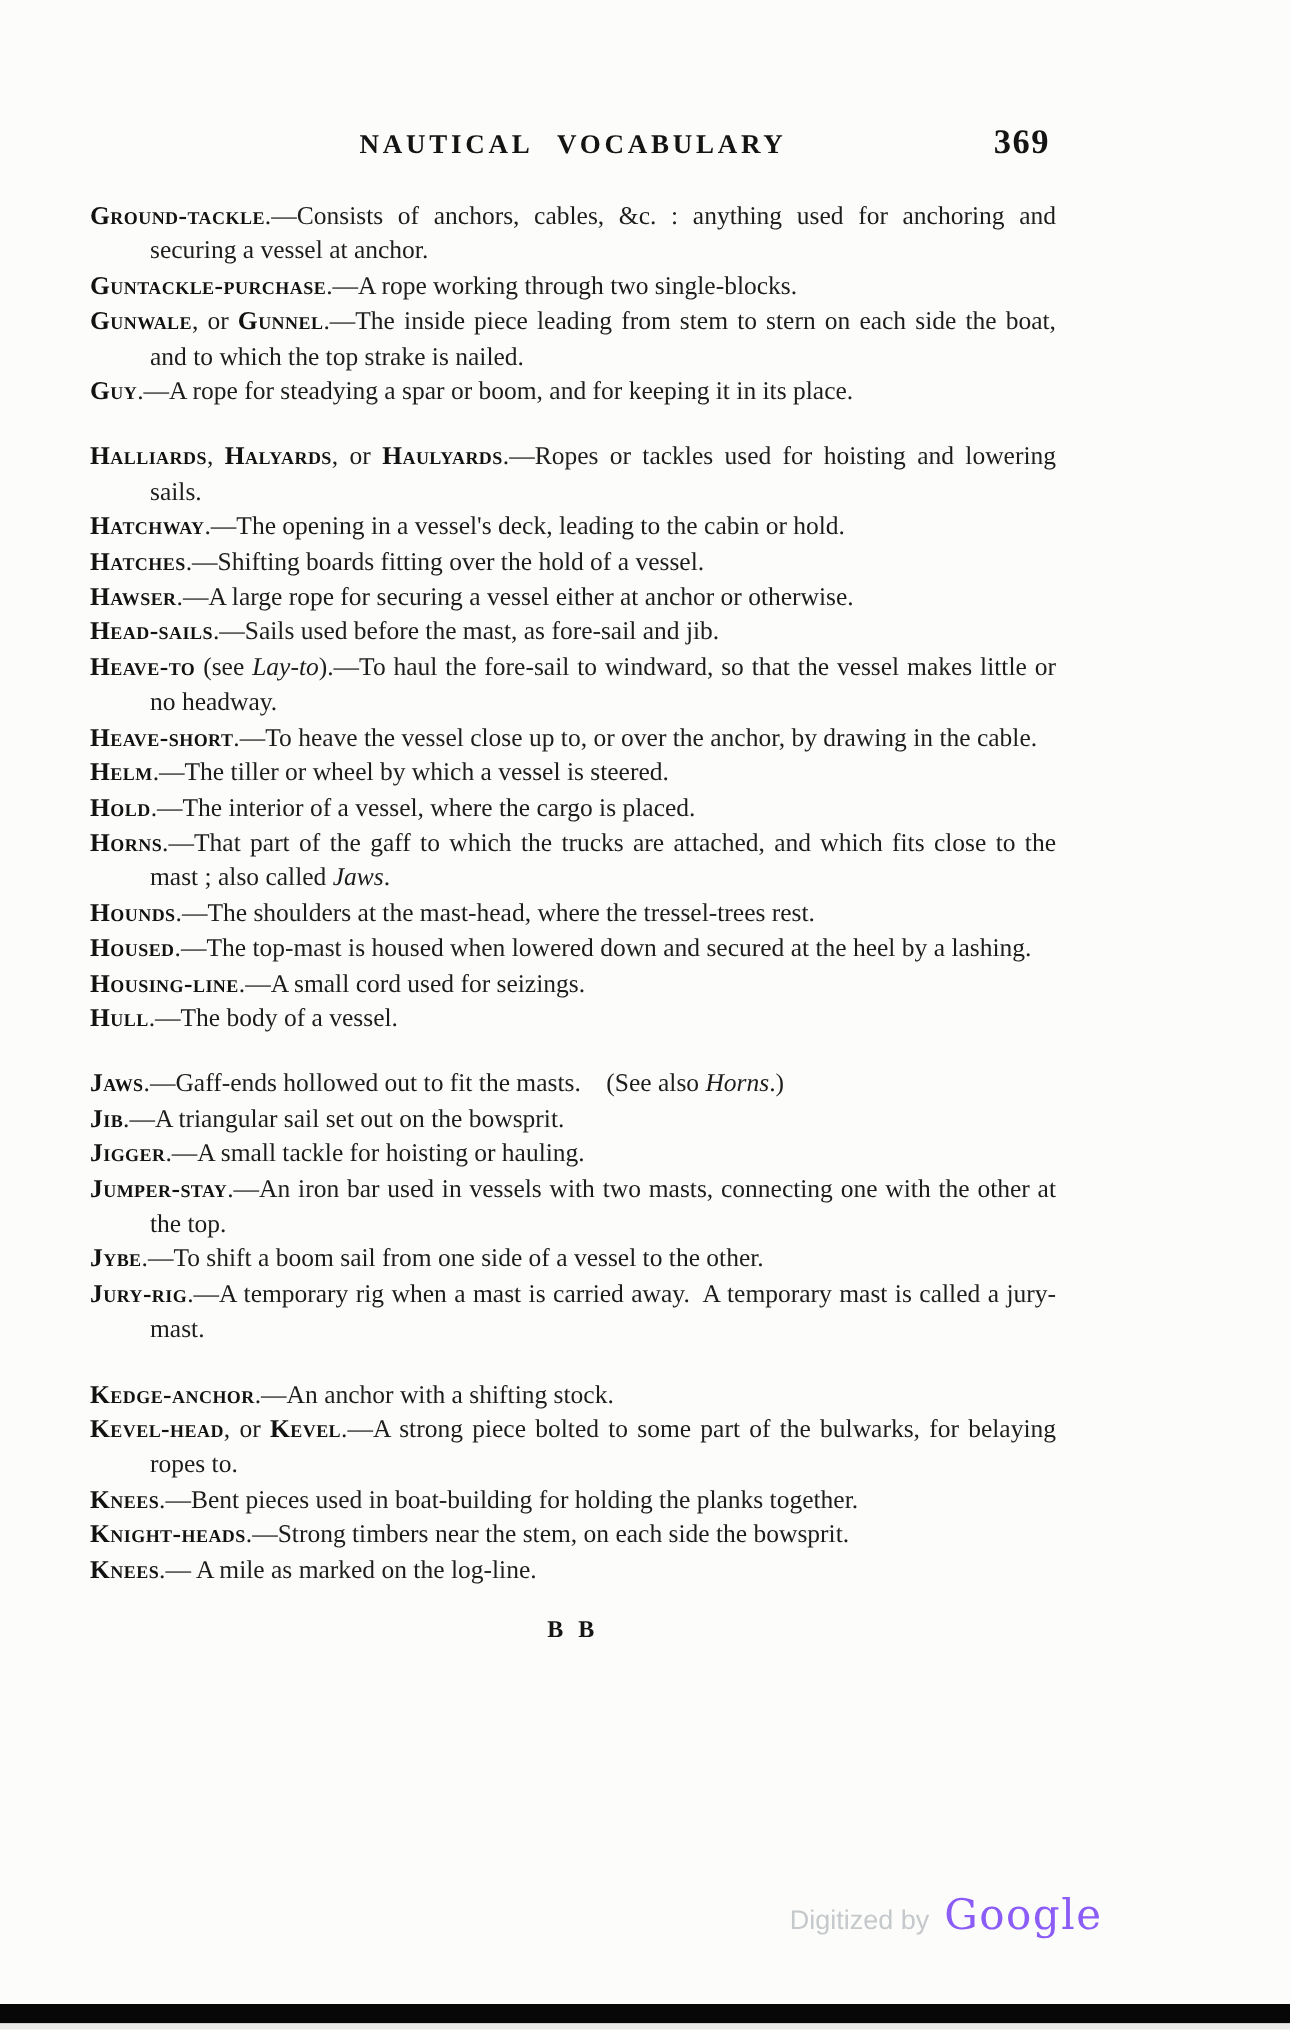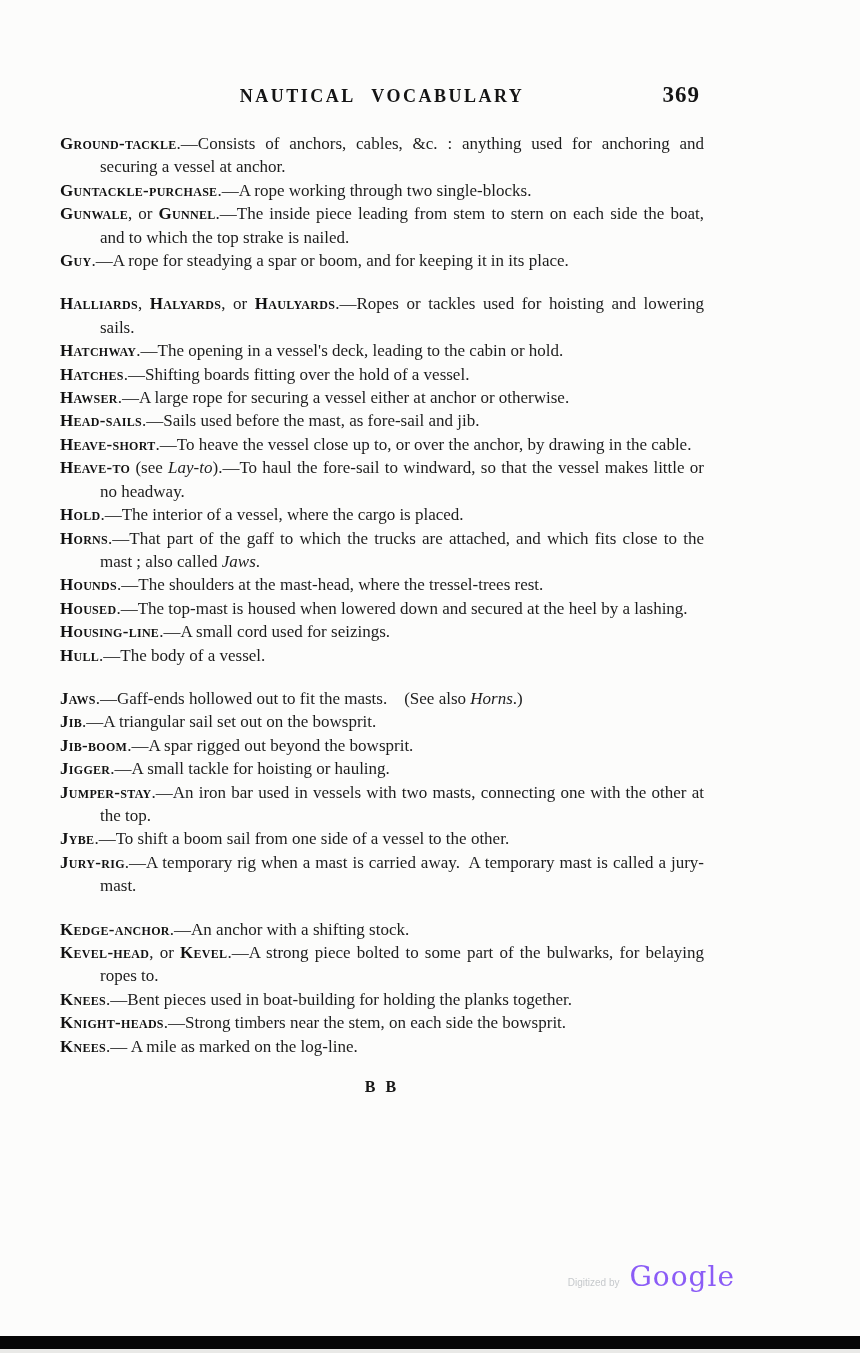--- a/index.html
+++ b/index.html
@@ -50,21 +50,21 @@
     margin-top:14px;
     color:#161616;
   }
   .watermark {
     position:absolute; top:1260px; right:125px;
     display:flex; align-items:baseline; gap:10px;
     user-select:none;
   }
   .wm-prefix {
     font-family:"Liberation Sans","DejaVu Sans",sans-serif;
-    font-size:10px; color:#c6c9cc;
+    font-size:18px; color:#c6c9cc;
   }
   .wm-brand {
     font-family:"DejaVu Serif","Liberation Serif",serif;
     font-size:28px; color:#8b5cf6; letter-spacing:1px;
   }
   .bottom-bar {
     position:absolute; left:0; right:0; bottom:0;
     height:13px; background:#070707;
   }
 </style>
@@ -83,33 +83,33 @@
           <p class="entry"><span class="term">Guntackle-purchase</span><span>.—A rope working through two single-blocks.</span></p>
           <p class="entry"><span class="term">Gunwale</span><span>, or </span><span class="term">Gunnel</span><span>.—The inside piece leading from stem to stern on each side the boat, and to which the top strake is nailed.</span></p>
           <p class="entry"><span class="term">Guy</span><span>.—A rope for steadying a spar or boom, and for keeping it in its place.</span></p>
         </div>
         <div class="group">
           <p class="entry"><span class="term">Halliards</span><span>, </span><span class="term">Halyards</span><span>, or </span><span class="term">Haulyards</span><span>.—Ropes or tackles used for hoisting and lowering sails.</span></p>
           <p class="entry"><span class="term">Hatchway</span><span>.—The opening in a vessel's deck, leading to the cabin or hold.</span></p>
           <p class="entry"><span class="term">Hatches</span><span>.—Shifting boards fitting over the hold of a vessel.</span></p>
           <p class="entry"><span class="term">Hawser</span><span>.—A large rope for securing a vessel either at anchor or otherwise.</span></p>
           <p class="entry"><span class="term">Head-sails</span><span>.—Sails used before the mast, as fore-sail and jib.</span></p>
+          <p class="entry"><span class="term">Heave-to</span><span> (see </span><span class="ital">Lay-to</span><span>).—To haul the fore-sail to windward, so that the vessel makes little or no headway.</span></p>
           <p class="entry"><span class="term">Heave-short</span><span>.—To heave the vessel close up to, or over the anchor, by drawing in the cable.</span></p>
-          <p class="entry"><span class="term">Heave-to</span><span> (see </span><span class="ital">Lay-to</span><span>).—To haul the fore-sail to windward, so that the vessel makes little or no headway.</span></p>
+          <p class="entry"><span class="term">Helm</span><span>.—The tiller or wheel by which a vessel is steered.</span></p>
           <p class="entry"><span class="term">Hold</span><span>.—The interior of a vessel, where the cargo is placed.</span></p>
           <p class="entry"><span class="term">Horns</span><span>.—That part of the gaff to which the trucks are attached, and which fits close to the mast ; also called </span><span class="ital">Jaws</span><span>.</span></p>
           <p class="entry"><span class="term">Hounds</span><span>.—The shoulders at the mast-head, where the tressel-trees rest.</span></p>
           <p class="entry"><span class="term">Housed</span><span>.—The top-mast is housed when lowered down and secured at the heel by a lashing.</span></p>
           <p class="entry"><span class="term">Housing-line</span><span>.—A small cord used for seizings.</span></p>
           <p class="entry"><span class="term">Hull</span><span>.—The body of a vessel.</span></p>
         </div>
         <div class="group">
           <p class="entry"><span class="term">Jaws</span><span>.—Gaff-ends hollowed out to fit the masts. (See also </span><span class="ital">Horns</span><span>.)</span></p>
           <p class="entry"><span class="term">Jib</span><span>.—A triangular sail set out on the bowsprit.</span></p>
-          <p class="entry"><span class="term">Jib-boom</span><span>.—A spar rigged out beyond the bowsprit.</span></p>
           <p class="entry"><span class="term">Jigger</span><span>.—A small tackle for hoisting or hauling.</span></p>
           <p class="entry"><span class="term">Jumper-stay</span><span>.—An iron bar used in vessels with two masts, connecting one with the other at the top.</span></p>
           <p class="entry"><span class="term">Jybe</span><span>.—To shift a boom sail from one side of a vessel to the other.</span></p>
           <p class="entry"><span class="term">Jury-rig</span><span>.—A temporary rig when a mast is carried away. A temporary mast is called a jury-mast.</span></p>
         </div>
         <div class="group">
           <p class="entry"><span class="term">Kedge-anchor</span><span>.—An anchor with a shifting stock.</span></p>
           <p class="entry"><span class="term">Kevel-head</span><span>, or </span><span class="term">Kevel</span><span>.—A strong piece bolted to some part of the bulwarks, for belaying ropes to.</span></p>
           <p class="entry"><span class="term">Knees</span><span>.—Bent pieces used in boat-building for holding the planks together.</span></p>
           <p class="entry"><span class="term">Knight-heads</span><span>.—Strong timbers near the stem, on each side the bowsprit.</span></p>

